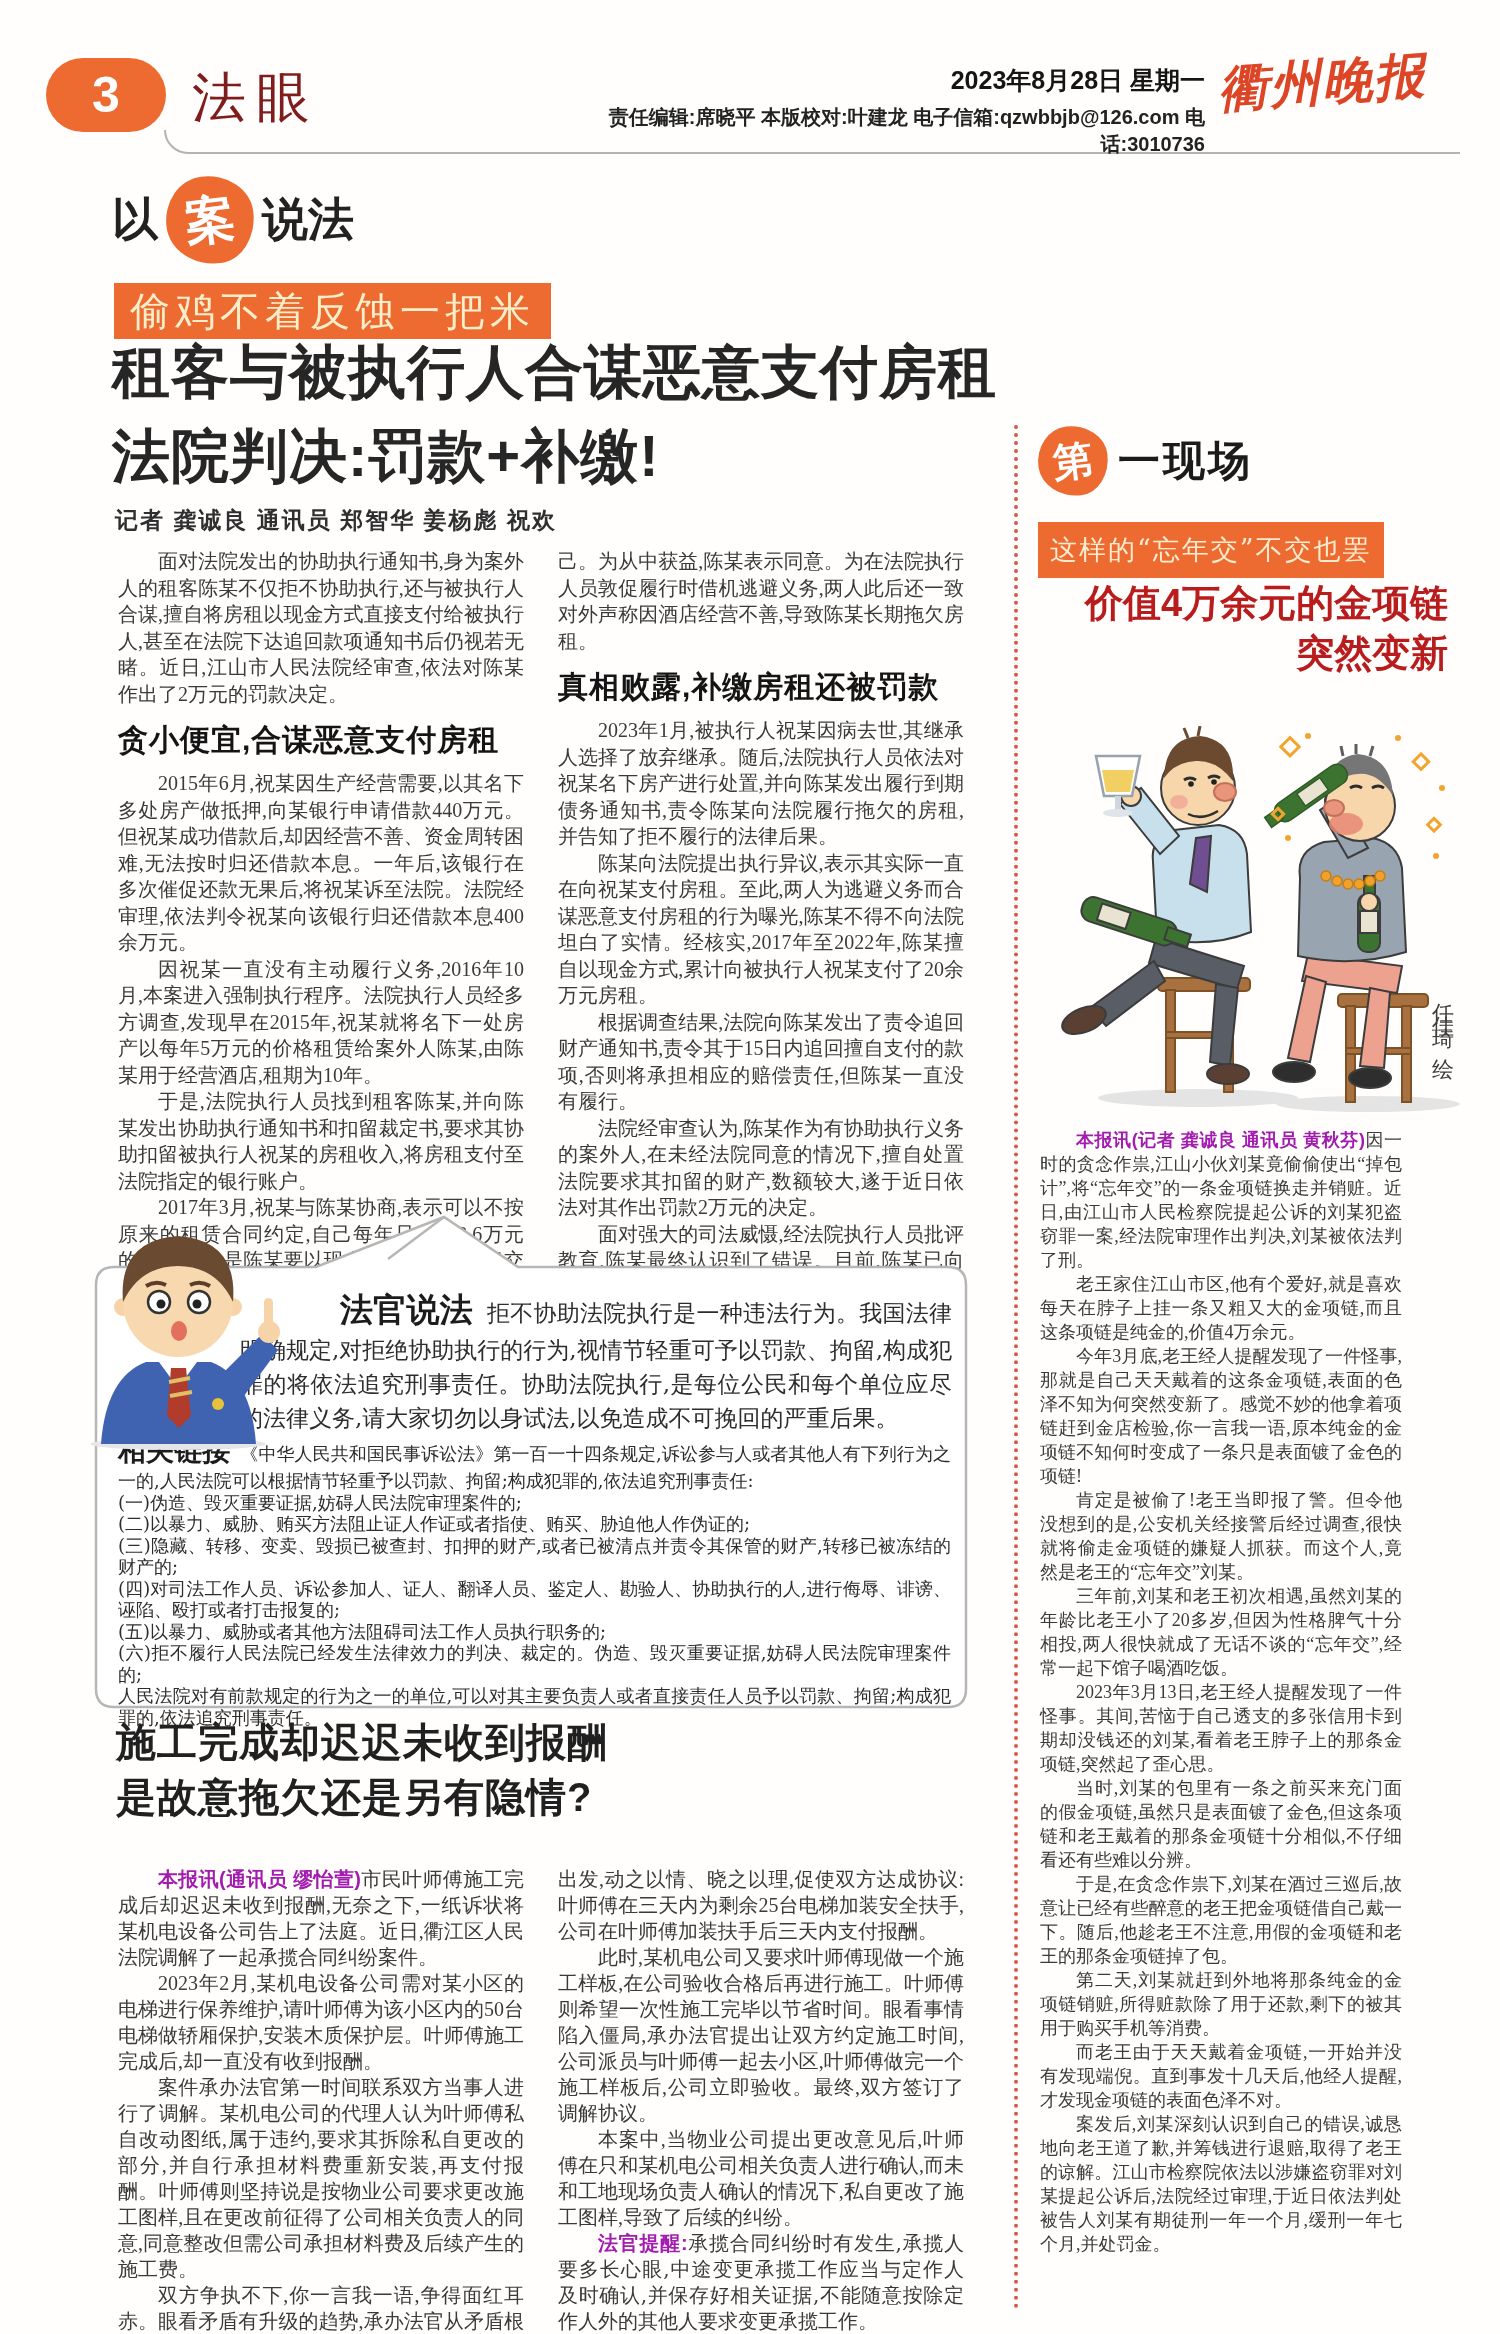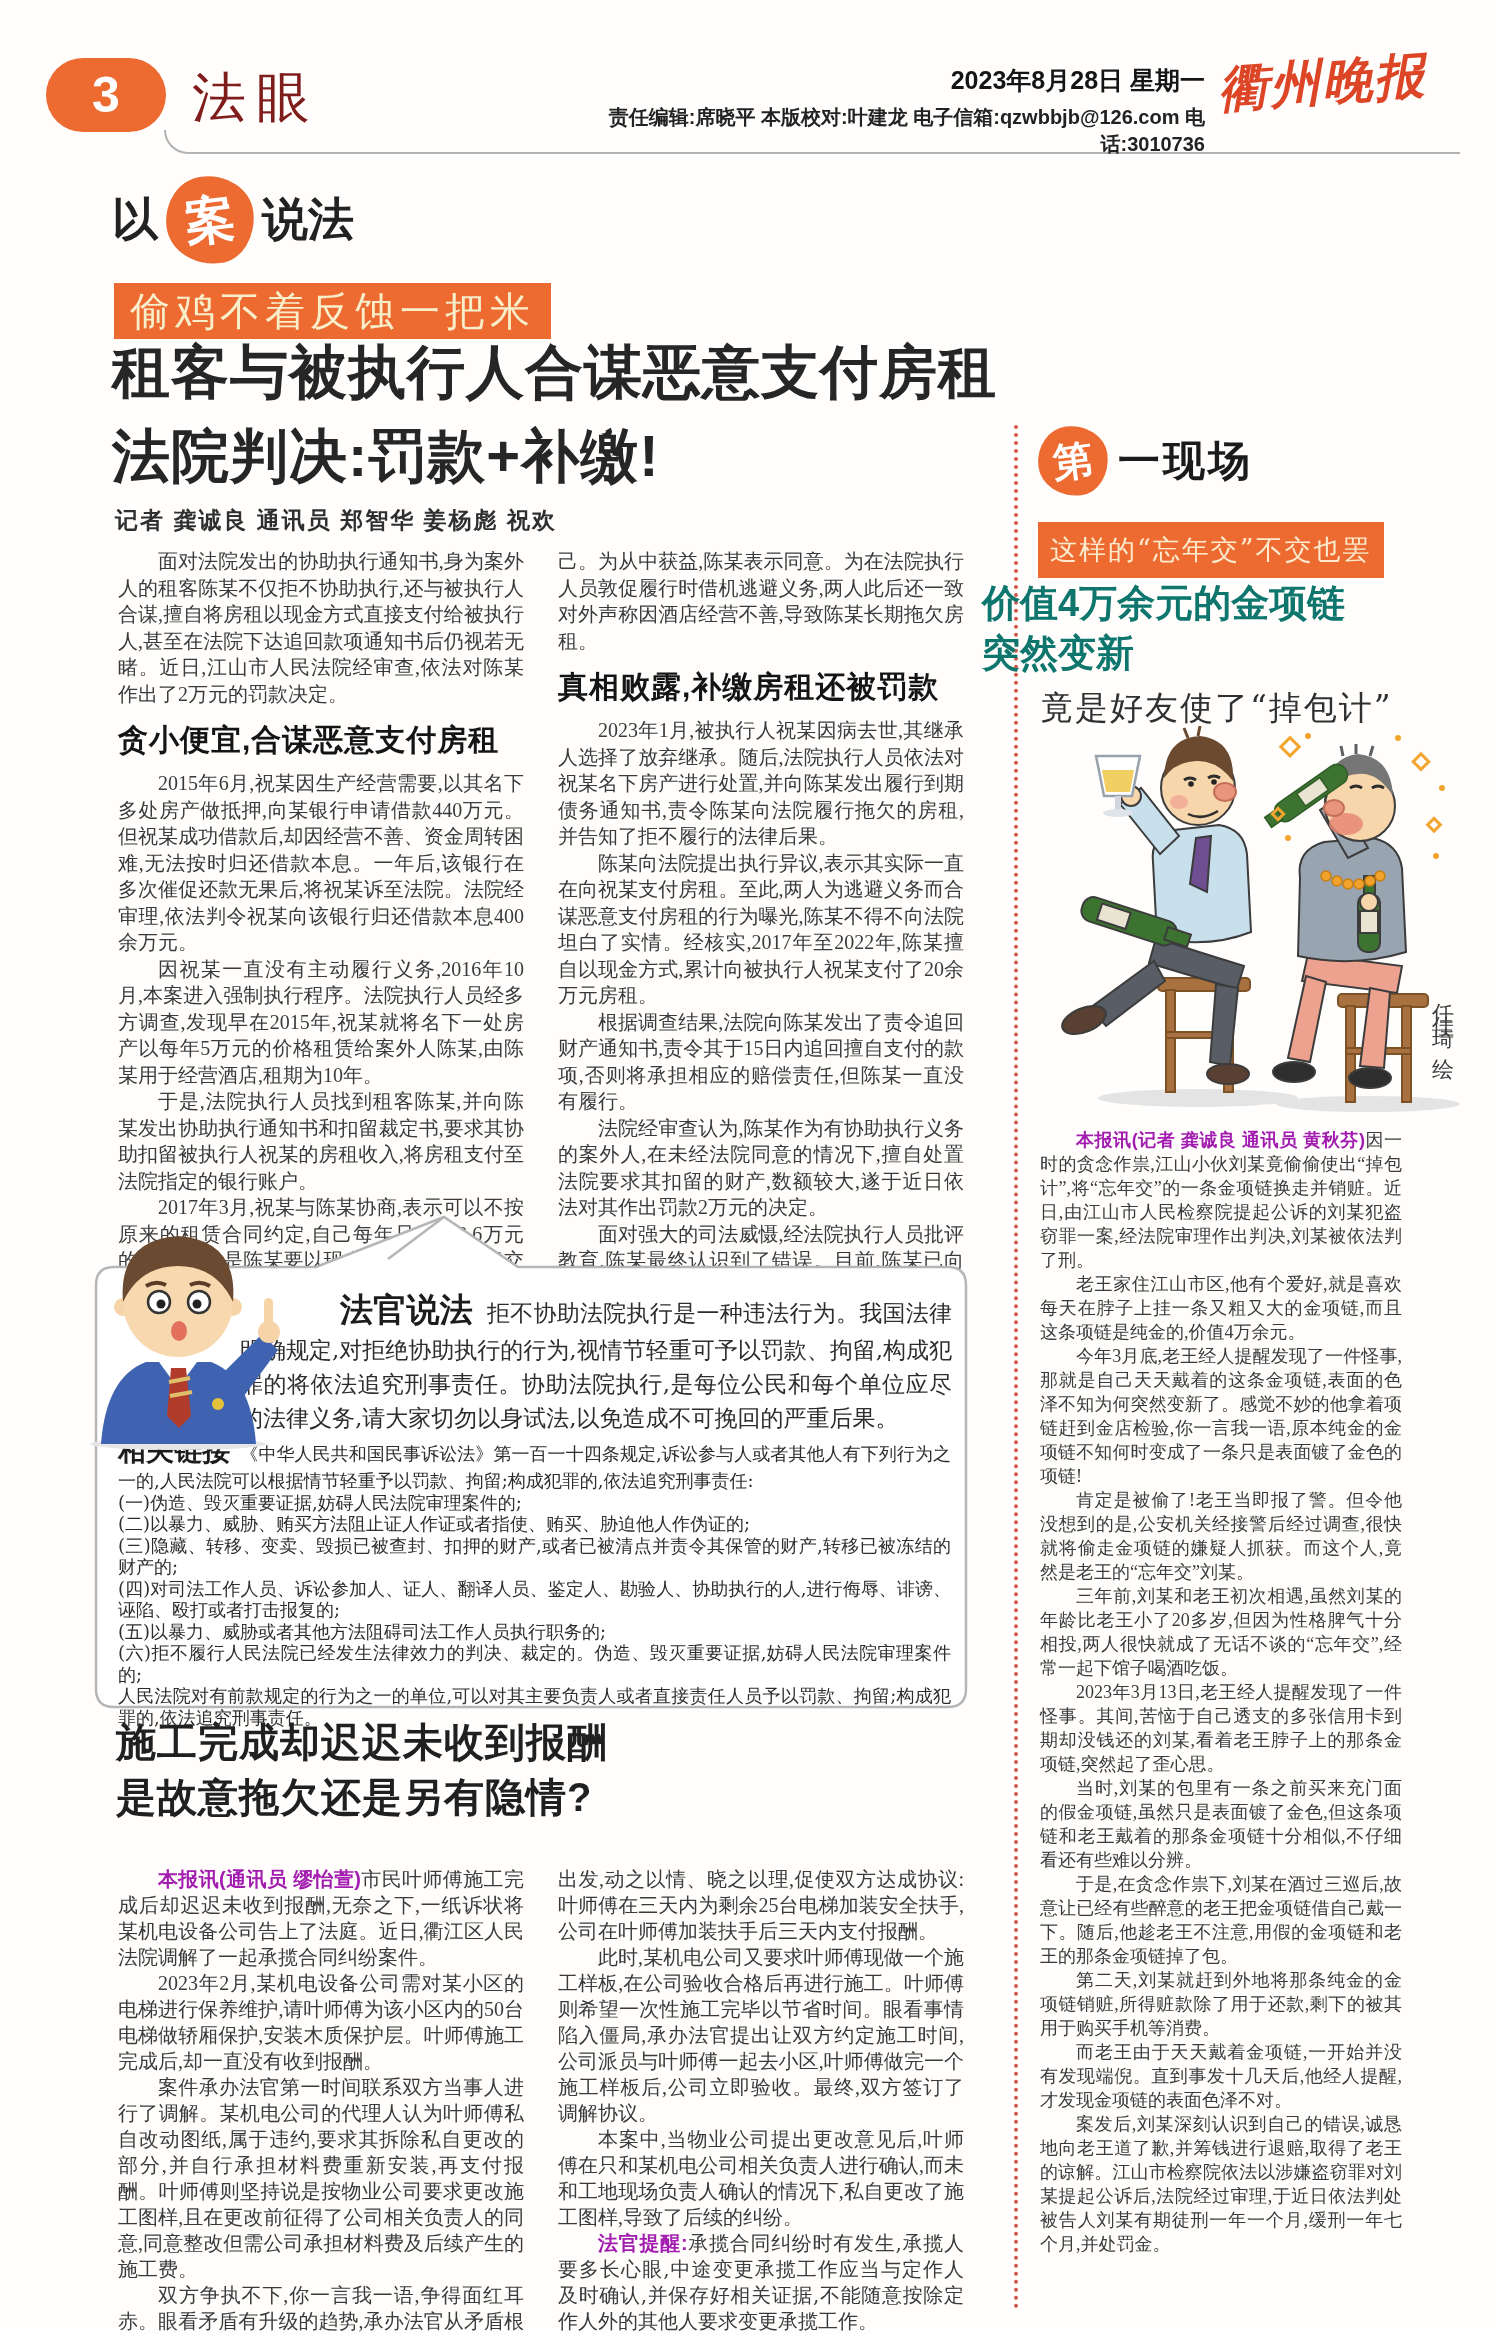--- a/index.html
+++ b/index.html
@@ -69,22 +69,22 @@
   .bot-col.c1 { left:118px; } .bot-col.c2 { left:558px; }
   .kaiti { font-family:"DejaVu Serif",serif; }
 
   
   .scene-badge { position:absolute; left:1038px; top:426px; display:flex; align-items:center; }
   .seal.small { width:70px; height:70px; font-size:40px; margin:0 10px 0 0; }
   .scene-badge-label { font:800 42px "Liberation Sans",sans-serif; color:#1b1b1b; letter-spacing:3px; }
   .kicker2 { position:absolute; left:1038px; top:522px; height:56px; padding:0 12px;
     background:#ed6a31; color:#fcebcd; font:27px "DejaVu Serif",serif; display:flex;
     align-items:center; letter-spacing:2px; }
-  .scene-headline { position:absolute; left:982px; top:578px;
-    font:800 38px/50px "Liberation Sans",sans-serif; color:#0f766e; }
+  .scene-headline { position:absolute; left:1085px; top:578px;
+    font:800 38px/50px "Liberation Sans",sans-serif; color:#b91c1c;text-align:right; }
   .scene-subhead { position:absolute; left:1040px; top:686px; font:33px "DejaVu Serif",serif;
     color:#303030; letter-spacing:2px; }
   .illustration { position:absolute; left:1038px; top:726px; }
   .illustrator { position:absolute; left:1428px; top:986px; writing-mode:vertical-rl;
     font:22px "DejaVu Serif",serif; color:#3c3c3c; letter-spacing:12px; }
   .scene-body { position:absolute; left:1040px; top:1128px; width:362px;
     font:18px/24px "Liberation Serif",serif; text-align:justify; }
 </style>
 </head>
 <body>
@@ -199,21 +199,20 @@
 
   <div class="scene-badge">
     <span class="seal small">第</span>
     <span class="scene-badge-label">一现场</span>
   </div>
   <div class="kicker2">这样的“忘年交”不交也罢</div>
   <div class="scene-headline">
     <div>价值4万余元的金项链</div>
     <div>突然变新</div>
   </div>
-  <div class="scene-subhead">竟是好友使了“掉包计”</div>
 
   <div class="illustration">
     <svg width="424" height="390" viewBox="0 0 424 390">
       <ellipse cx="160" cy="372" rx="100" ry="9" fill="#e4e4e4"></ellipse>
       <ellipse cx="330" cy="378" rx="92" ry="8" fill="#e4e4e4"></ellipse>
 
       <g fill="#a8713f" stroke="#7d5226" stroke-width="2">
         <rect x="120" y="252" width="92" height="13" rx="4"></rect>
         <rect x="128" y="264" width="9" height="102"></rect>
         <rect x="186" y="264" width="9" height="102"></rect>

